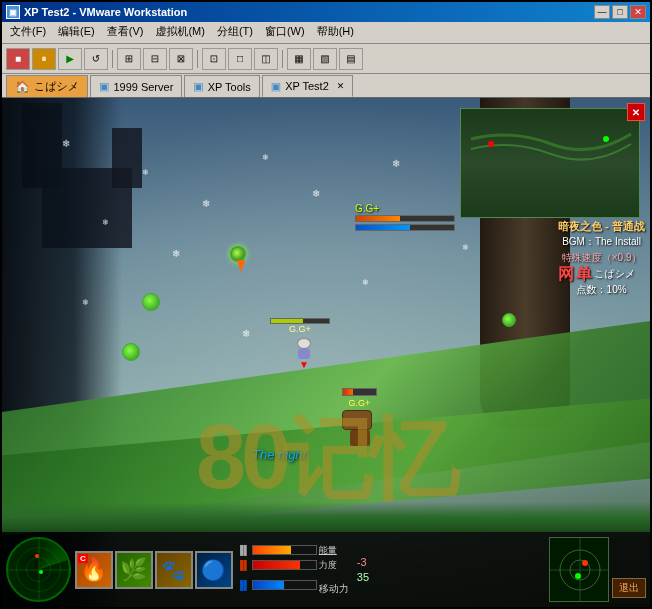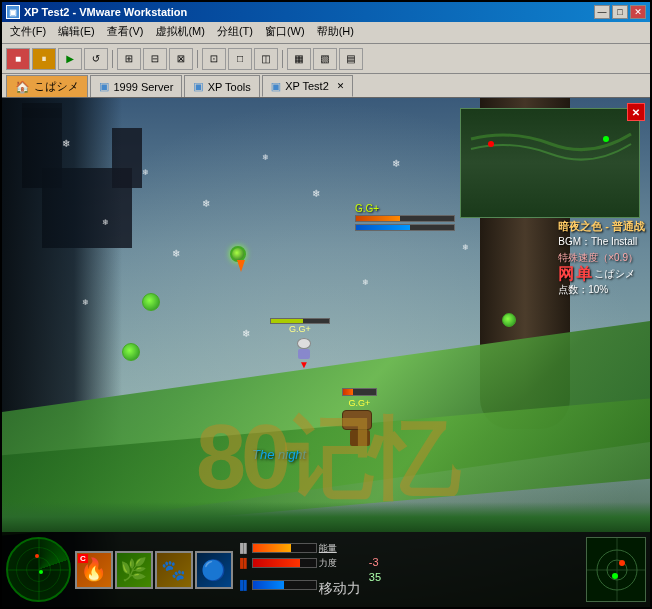--- a/index.html
+++ b/index.html
@@ -72,21 +72,21 @@
     .char-body { width: 12px; height: 16px; background: #7777cc; border-radius: 2px; }
     .char-arrow { color: red; font-size: 10px; }
 
     
     .orb { position: absolute; width: 18px; height: 18px; background: radial-gradient(circle at 40% 40%, #88ff44, #228822); border-radius: 50%; border: 1px solid #44aa22; }
 
     
     .game-text { position: absolute; bottom: 145px; left: 250px; color: #0ea5e9; font-size: 13px; text-shadow: 1px 1px 3px #000; font-style: italic; }
 
     
-    .info-overlay { position: absolute; top: 120px; right: 5px; color: white; font-size: 10px; text-align: left; text-shadow: 1px 1px 2px #000; line-height: 16px; }
+    .info-overlay { position: absolute; top: 120px; right: 5px; color: white; font-size: 10px; text-align: center; text-shadow: 1px 1px 2px #000; line-height: 16px; }
     .info-title { color: #ffcc66; font-size: 11px; font-weight: bold; }
 
     
     .watermark { position: absolute; bottom: 88px; left: 50%; transform: translateX(-50%); font-size: 90px; font-weight: 900; color: rgba(180,140,40,0.55); font-family: Arial Black, Arial, sans-serif; letter-spacing: -5px; pointer-events: none; white-space: nowrap; }
 
     
     .bottom-hud { position: absolute; bottom: 0; left: 0; right: 0; height: 75px; background: rgba(0,0,0,0.85); display: flex; align-items: center; padding: 4px; gap: 4px; }
     
     
     .radar { width: 65px; height: 65px; background: radial-gradient(circle, #001a00, #002a00); border: 2px solid #006600; border-radius: 50%; position: relative; overflow: hidden; flex-shrink: 0; }
@@ -347,21 +347,21 @@
               </div>
               <span style="color:#cccccc;font-size:9px;">力度</span>
             </div>
           </div>
           <div class="bar-row">
             <div style="display:flex;align-items:center;gap:2px;">
               <span style="color:#0055cc;font-size:9px;">▐▌</span>
               <div class="hud-bar">
                 <div class="hud-bar-fill move"></div>
               </div>
-              <span style="color:#cccccc;font-size:14px;margin-top:8px;">移动力</span>
+              <span style="color:#cccccc;font-size:10px;margin-top:8px;">移动力</span>
             </div>
           </div>
         </div>
 
         <div class="stats-nums">
           <div class="stats-row">
             <span class="stats-neg">-3</span>
           </div>
           <div class="stats-row">
             <span>35</span>
@@ -375,20 +375,23 @@
               <rect width="60" height="65" fill="#001a00"></rect>
               <line x1="30" y1="0" x2="30" y2="65" stroke="#224422" stroke-width="1"></line>
               <line x1="0" y1="32" x2="60" y2="32" stroke="#224422" stroke-width="1"></line>
               <circle cx="30" cy="32" r="20" stroke="#336633" stroke-width="1" fill="none"></circle>
               <circle cx="30" cy="32" r="10" stroke="#336633" stroke-width="1" fill="none"></circle>
               <circle cx="35" cy="25" r="3" fill="#ff3300"></circle>
               <circle cx="28" cy="38" r="3" fill="#00ff00"></circle>
             </svg>
           </div>
 
+          <div style="display:flex;flex-direction:column;justify-content:flex-end;height:65px;padding-bottom:4px;">
+            <div style="background:#442200;border:1px solid #886644;color:#ffaa66;font-size:10px;padding:2px 6px;cursor:pointer;text-align:center;">退出</div>
+          </div>
         </div>
       </div>
 
       <div class="game-exit-btn">✕</div>
 
     </div>
   </div>
 
 
 </div>

